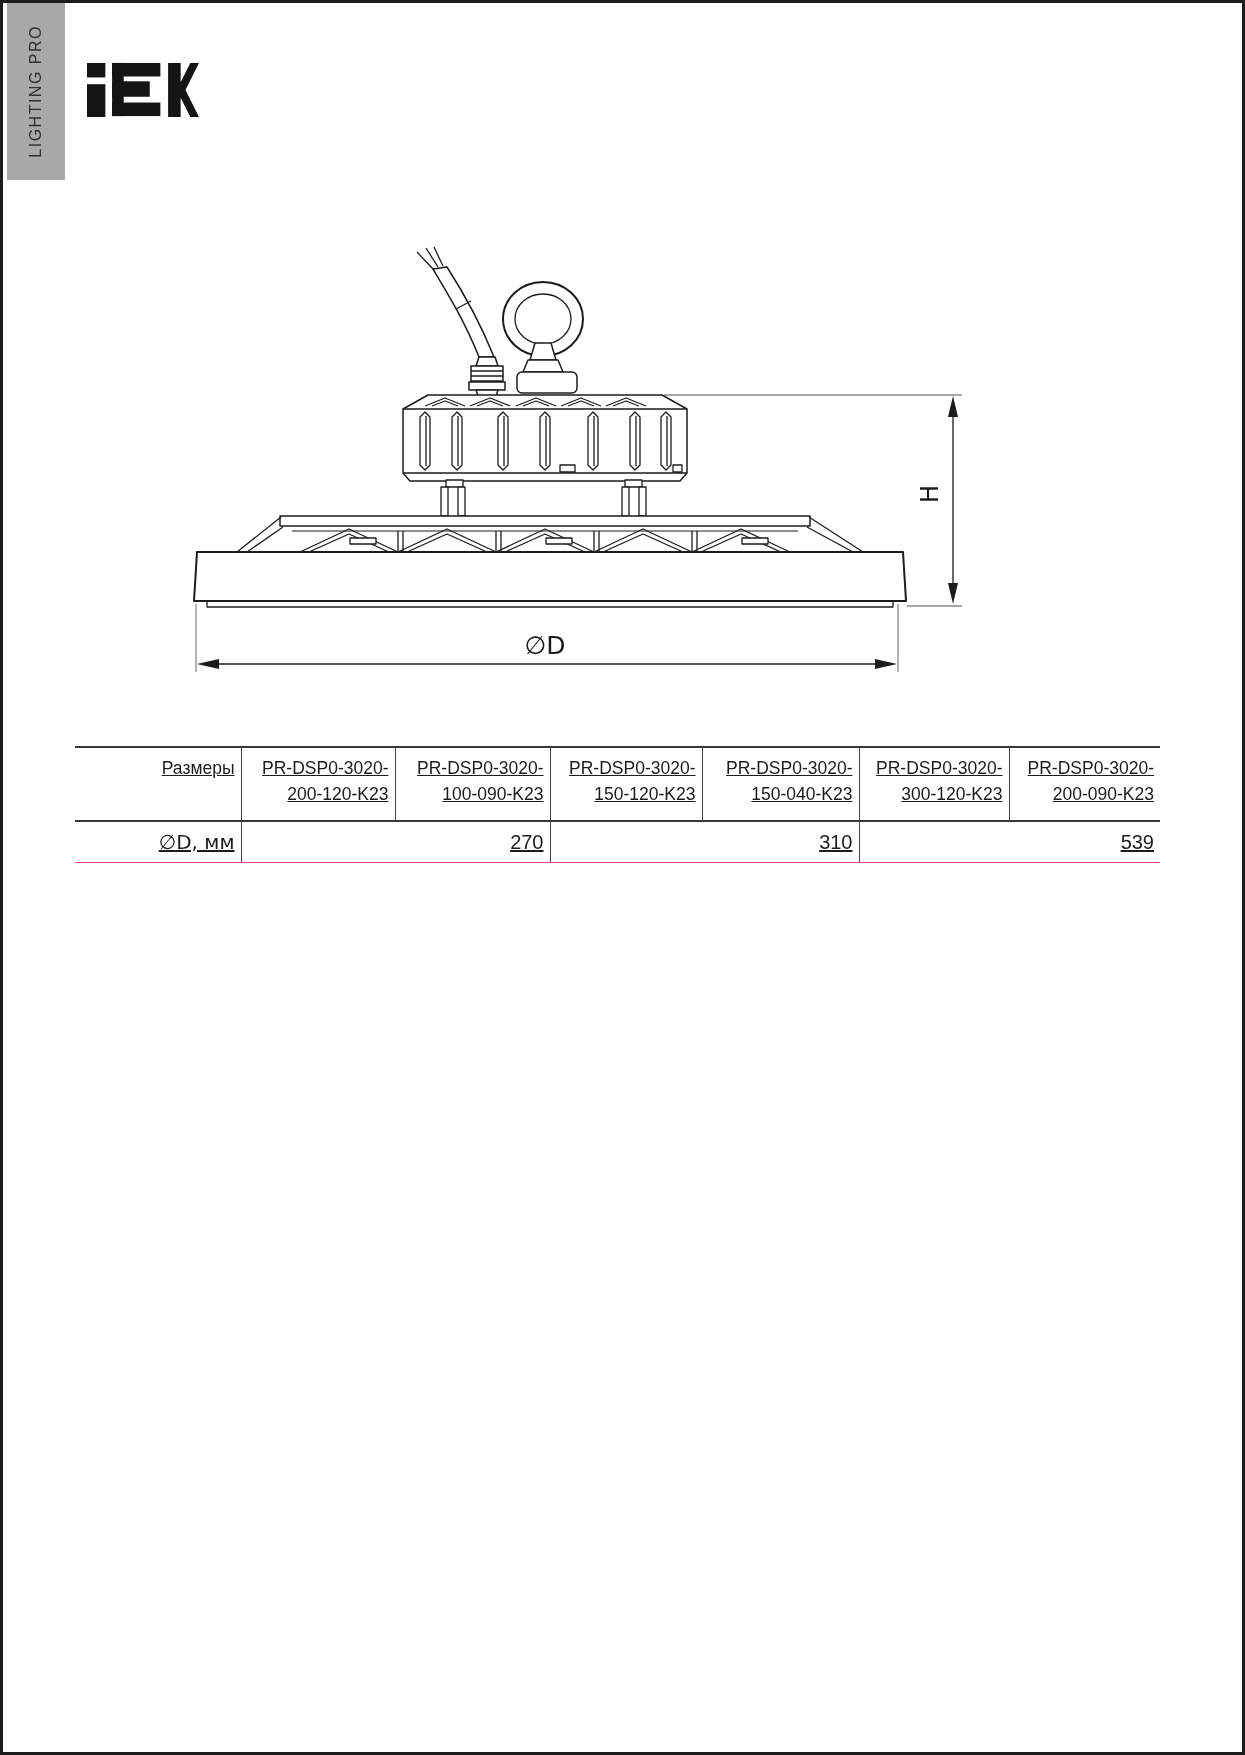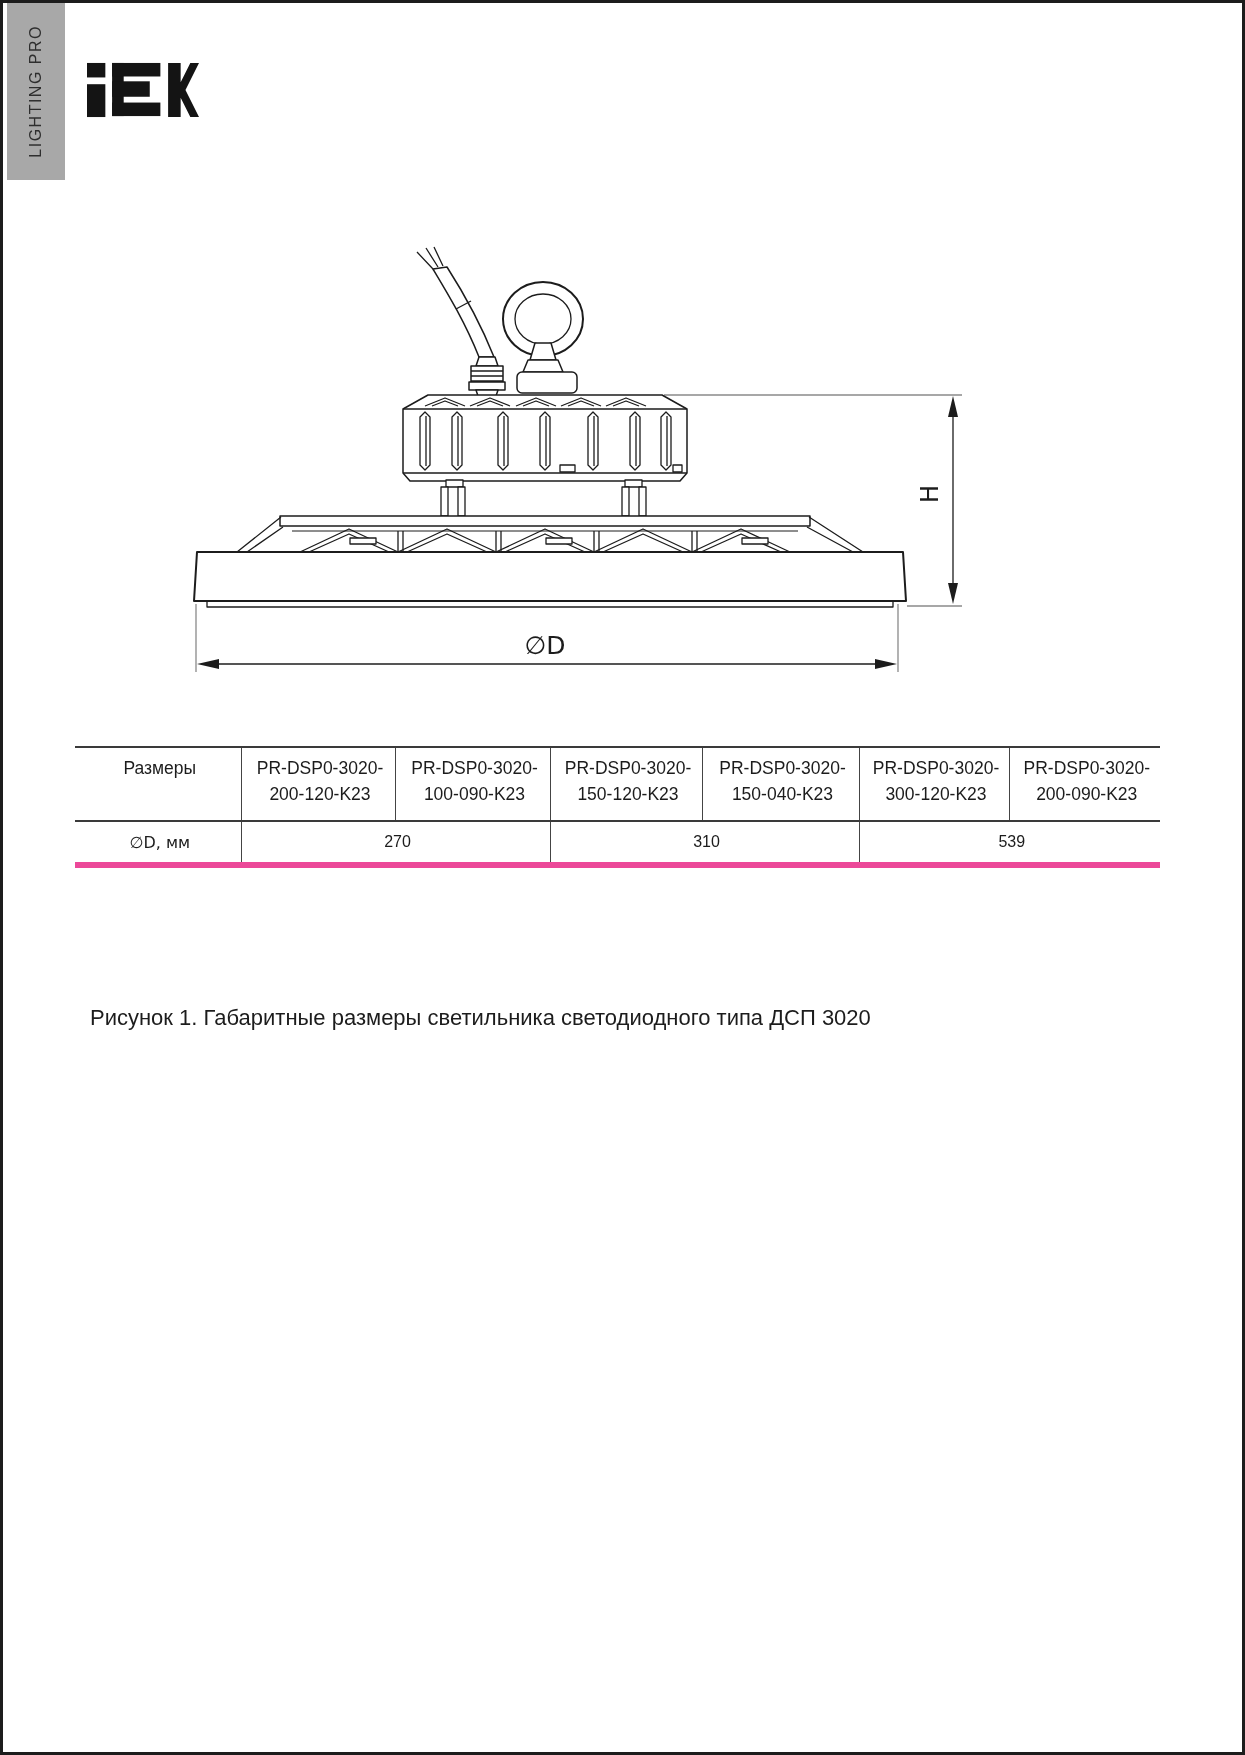--- a/index.html
+++ b/index.html
@@ -34,28 +34,28 @@
   .drawing .fillw{ fill:#ffffff; stroke:#1c1c1c; stroke-width:1.5; stroke-linejoin:round; }
   .drawing .ext  { stroke:#8a8a8a; stroke-width:1.3; fill:none; }
   .drawing .arr  { fill:#1c1c1c; stroke:none; }
   .drawing text  { font-family:"DejaVu Sans","Liberation Sans",sans-serif; fill:#1c1c1c; }
   
   .dim-table {
     position:absolute; left:72px; top:743px;
     border-collapse:collapse; table-layout:fixed;
     font-size:17.5px; color:#1c1c1c;
   }
-  .dim-table th, .dim-table td { font-weight:normal; text-align:center; padding:0 6px 0 10px; }
+  .dim-table th, .dim-table td { font-weight:normal; text-align:right; padding:0 6px 0 10px;text-decoration:underline; }
   .dim-table th {
     border-top:2px solid #3a3a3a;
     border-bottom:2px solid #3a3a3a;
     height:65px; vertical-align:top; padding-top:7px; line-height:26px;
   }
   .dim-table th + th, .dim-table td.v { border-left:1px solid #444; }
-  .dim-table tr.r1 td { border-bottom:6px solid #ec4899; height:40px; font-size:16px; }
+  .dim-table tr.r1 td { border-bottom:1px solid #ec4899; height:40px; font-size:20px; }
   .dim-table tr.r2 td { border-bottom:2px solid #3a3a3a; height:39px; font-size:18px; }
   .sym { font-family:"DejaVu Sans","Liberation Sans",sans-serif; }
   
   .caption {
     position:absolute; left:87px; top:1000px; width:1050px;
     font-size:22px; line-height:30px; color:#1c1c1c;
   }
 </style>
 </head>
 <body>
@@ -226,15 +226,14 @@
     </tr>
     <tr class="r1">
       <td class="sym">∅D, мм</td>
       <td class="v" colspan="2">270</td>
       <td class="v" colspan="2">310</td>
       <td class="v" colspan="2">539</td>
     </tr>
   </tbody>
     </table>
 
-  <div class="caption">Рисунок 1. Габаритные размеры светильника светодиодного типа ДСП 3020</div>
 
 </div>
 
 </body></html>

